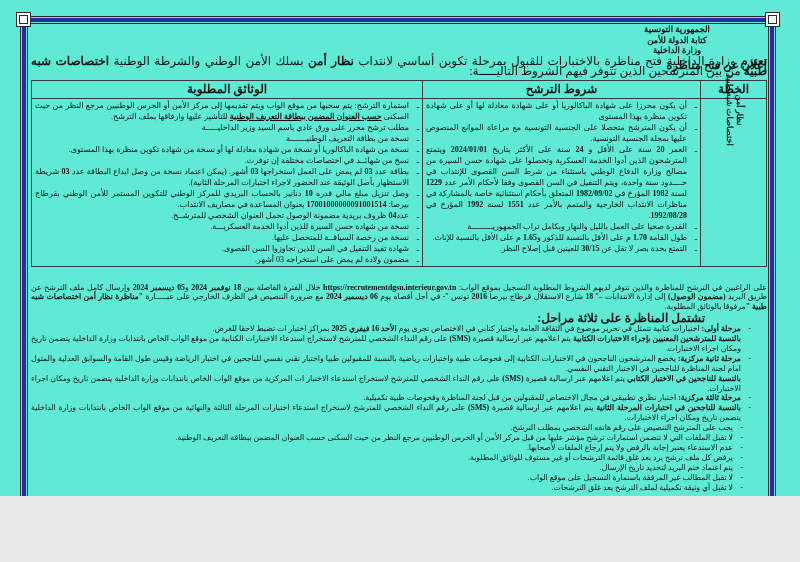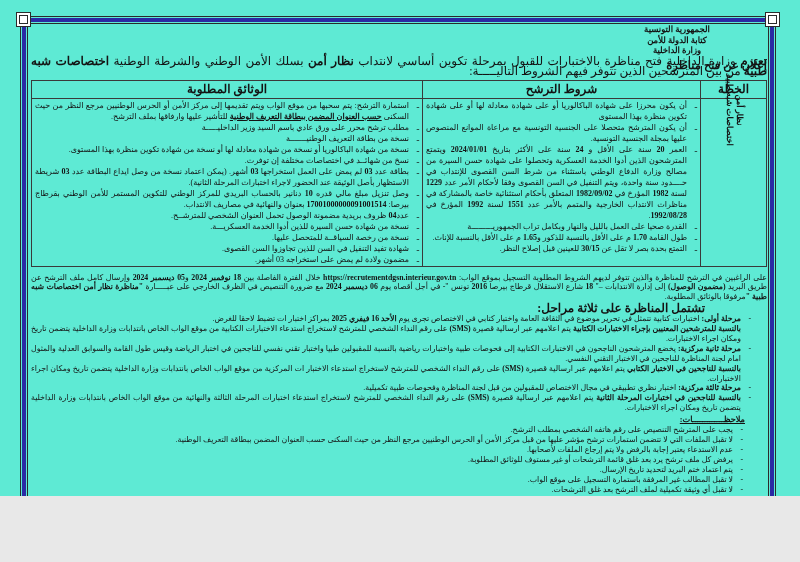--- a/index.html
+++ b/index.html
@@ -29,21 +29,21 @@
   table.rt th{text-align:center;font-weight:bold;font-size:12px;padding:1px 2px;}
   td.plan{vertical-align:middle;text-align:center;}
   .plan-wrap{display:flex;align-items:center;justify-content:center;height:100%;}
   .plan-vert{transform:rotate(90deg);white-space:nowrap;font-weight:bold;font-size:8.4px;line-height:10px;text-align:center;}
 
   .li{display:flex;align-items:flex-start;line-height:11px;}
   .li .m{flex:0 0 10px;}
   .li .s{flex:1;min-width:0;text-align:justify;}
 
   .lower{font-size:7.8px;line-height:9.9px;}
-  .para{margin-top:6px;text-align:justify;}
+  .para{margin-top:16px;text-align:justify;}
   .stages-title{margin-top:2px;padding-right:62px;font-weight:bold;font-size:12px;}
   .stages{padding-right:16px;}
   .stages .li{line-height:9.9px;}
   .notes-title{padding-right:22px;font-weight:bold;font-size:8.2px;text-decoration:underline;margin-top:2px;}
   .notes{padding-right:24px;}
   .notes .li{line-height:9.9px;}
   .b{font-weight:bold;}
   .u{text-decoration:underline;margin-top:48px;}
 </style>
 </head>
@@ -143,21 +143,21 @@
                 <div class="li">
                   <span class="m">ـ</span>
                   <span class="s"><span>نسخ من شهائــد في اختصاصات مختلفة إن توفرت.</span></span>
                 </div>
                 <div class="li">
                   <span class="m">ـ</span>
                   <span class="s"><span>بطاقة عدد </span><span class="b">03</span><span> لم يمض على العمل استخراجها </span><span class="b">03</span><span> أشهر. (يمكن اعتماد نسخة من وصل ايداع البطاقة عدد </span><span class="b">03</span><span> شريطة الاستظهار بأصل الوثيقة عند الحضور لاجراء اختبارات المرحلة الثانية).</span></span>
                 </div>
                 <div class="li">
                   <span class="m">ـ</span>
-                  <span class="s"><span>وصل تنزيل مبلغ مالي قدره </span><span class="b">10</span><span> دنانير بالحساب البريدي للمركز الوطني للتكوين المستمر للأمن الوطني بقرطاج بيرصا: </span><span class="b">17001000000091001514</span><span> بعنوان والنهائية في مصاريف الانتداب.</span></span>
+                  <span class="s"><span>وصل تنزيل مبلغ مالي قدره </span><span class="b">10</span><span> دنانير بالحساب البريدي للمركز الوطني للتكوين المستمر للأمن الوطني بقرطاج بيرصا: </span><span class="b">17001000000091001514</span><span> بعنوان المساعدة في مصاريف الانتداب.</span></span>
                 </div>
                 <div class="li">
                   <span class="m">ـ</span>
                   <span class="s"><span>عدد</span><span class="b">04</span><span> ظروف بريدية مضمونة الوصول تحمل العنوان الشخصي للمترشــح.</span></span>
                 </div>
                 <div class="li">
                   <span class="m">ـ</span>
                   <span class="s"><span>نسخة من شهادة حسن السيرة للذين أدوا الخدمة العسكريـــة.</span></span>
                 </div>
                 <div class="li">
@@ -200,21 +200,20 @@
           </div>
           <div class="li">
             <span class="m">-</span>
             <span class="s"><span class="b">مرحلة ثالثة مركزية:</span><span> اختبار نظري تطبيقي في مجال الاختصاص للمقبولين من قبل لجنة المناظرة وفحوصات طبية تكميلية.</span></span>
           </div>
           <div class="li">
             <span class="m">-</span>
             <span class="s"><span class="b">بالنسبة للناجحين في اختبارات المرحلة الثانية</span><span> يتم اعلامهم عبر ارسالية قصيرة </span><span class="b">(SMS)</span><span> على رقم النداء الشخصي للمترشح لاستخراج استدعاء اختبارات المرحلة الثالثة والنهائية من موقع الواب الخاص بانتدابات وزارة الداخلية يتضمن تاريخ ومكان اجراء الاختبارات.</span></span>
           </div>
         </div>
-      <div class="notes-title">ملاحظـــــــــــــات:</div>
       <div class="notes">
           <div class="li">
             <span class="m">-</span>
             <span class="s"><span>يجب على المترشح التنصيص على رقم هاتفه الشخصي بمطلب الترشح.</span></span>
           </div>
           <div class="li">
             <span class="m">-</span>
             <span class="s"><span>لا تقبل الملفات التي لا تتضمن استمارات ترشح مؤشر عليها من قبل مركز الأمن أو الحرس الوطنيين مرجع النظر من حيث السكنى حسب العنوان المضمن ببطاقة التعريف الوطنية.</span></span>
           </div>
           <div class="li">

